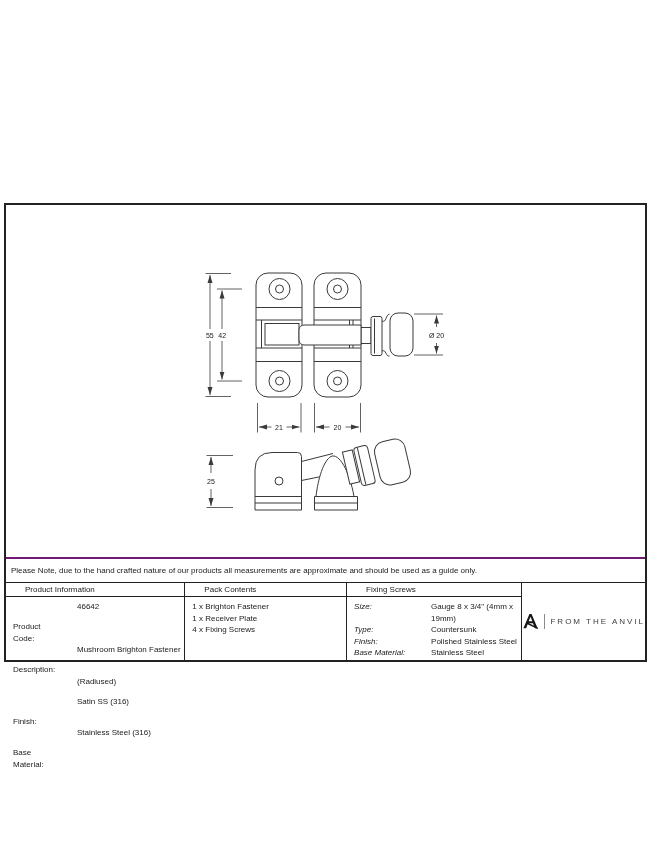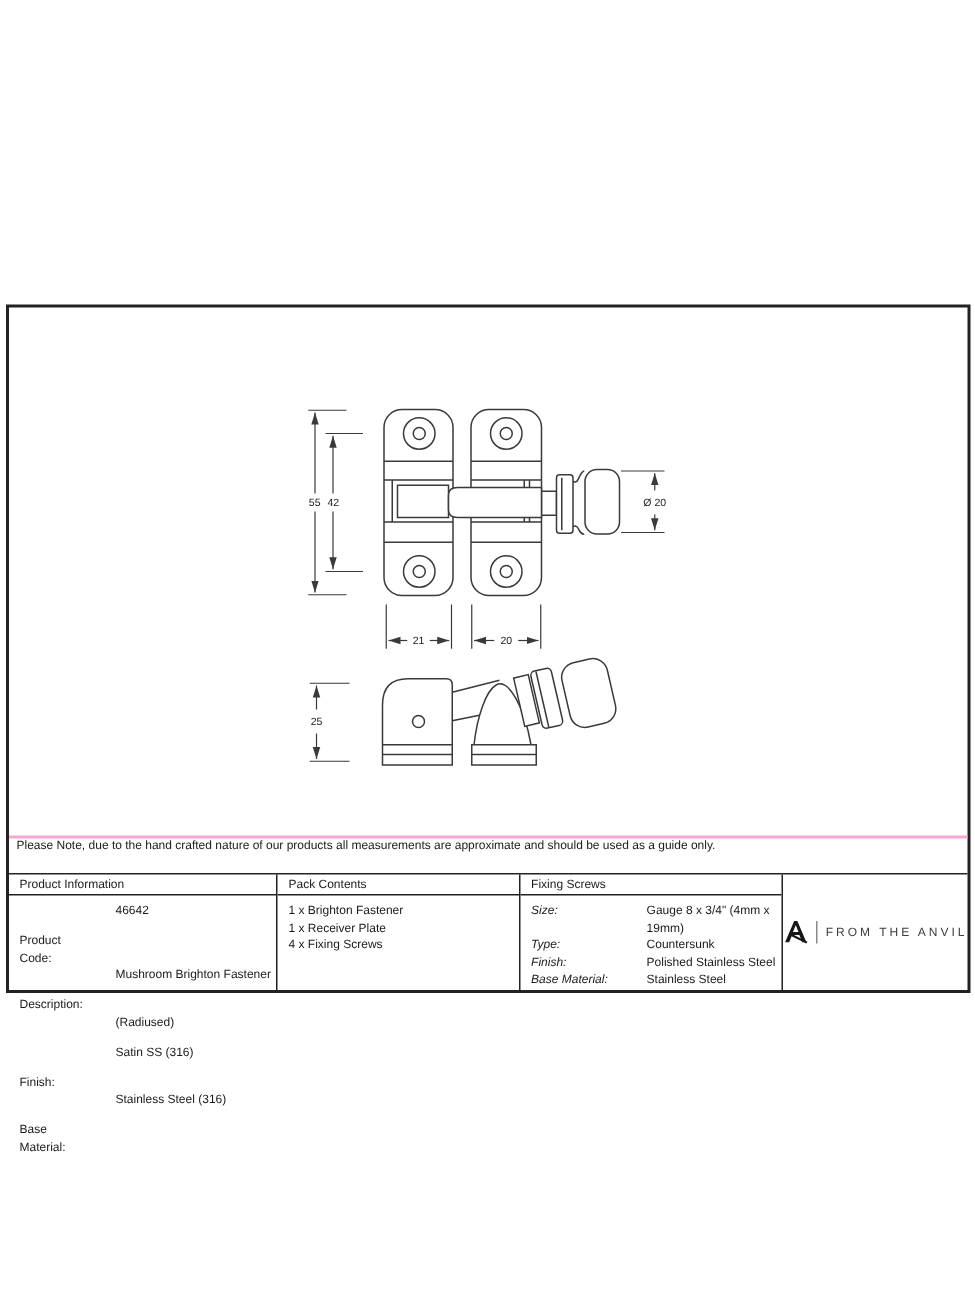--- a/index.html
+++ b/index.html
@@ -7,34 +7,34 @@
     width:650px;height:868px;position:relative;background:#ffffff;
     font-family:"Liberation Sans",sans-serif;color:#1a1a1a;overflow:hidden;
   }
   .frame{
     position:absolute;left:4px;top:203px;width:643px;height:459px;
     border:2px solid #222;box-sizing:border-box;background:#fff;
   }
   .drawing-svg{position:absolute;left:0;top:0;width:650px;height:868px;pointer-events:none;}
   .note-row{
     position:absolute;left:0;right:0;top:352px;height:26px;box-sizing:border-box;
-    border-top:2px solid #f9a8d4;border-bottom:1px solid #222;
-    display:flex;align-items:flex-start;padding-left:5px;font-size:8px;
+    border-top:2px solid #701a75;border-bottom:1px solid #222;
+    display:flex;align-items:center;padding-left:5px;font-size:8px;
   }
   .spec-table{
     position:absolute;left:0;right:0;top:378px;bottom:0;display:flex;
   }
   .col{box-sizing:border-box;border-right:1px solid #222;display:flex;flex-direction:column;}
   .col-1{width:183px;}
   .col-2{width:165px;}
   .col-3{width:179px;}
   .col-logo{flex:1;border-right:none;justify-content:center;}
   .col-head{
     height:14px;box-sizing:border-box;border-bottom:1px solid #222;
-    font-size:8px;display:flex;align-items:center;padding-left:7px;flex:none;
+    font-size:8px;display:flex;align-items:center;padding-left:19px;flex:none;
   }
   .col-body{padding:4px 2px 0 7px;font-size:8px;line-height:11.5px;}
   .kv{display:flex;}
   .kv .k{flex:none;}
   .col-1 .k{width:44px;margin-top:20px;}
   .col-3 .k{width:57px;font-style:italic;}
   .kv .v{flex:1;margin-left:20px;}
   .brand{display:flex;align-items:center;gap:5px;}
   .brand-sep{width:1px;height:15px;background:#8a8a8a;}
   .brand-text{font-size:8px;letter-spacing:2px;color:#3d3d3d;white-space:nowrap;}

